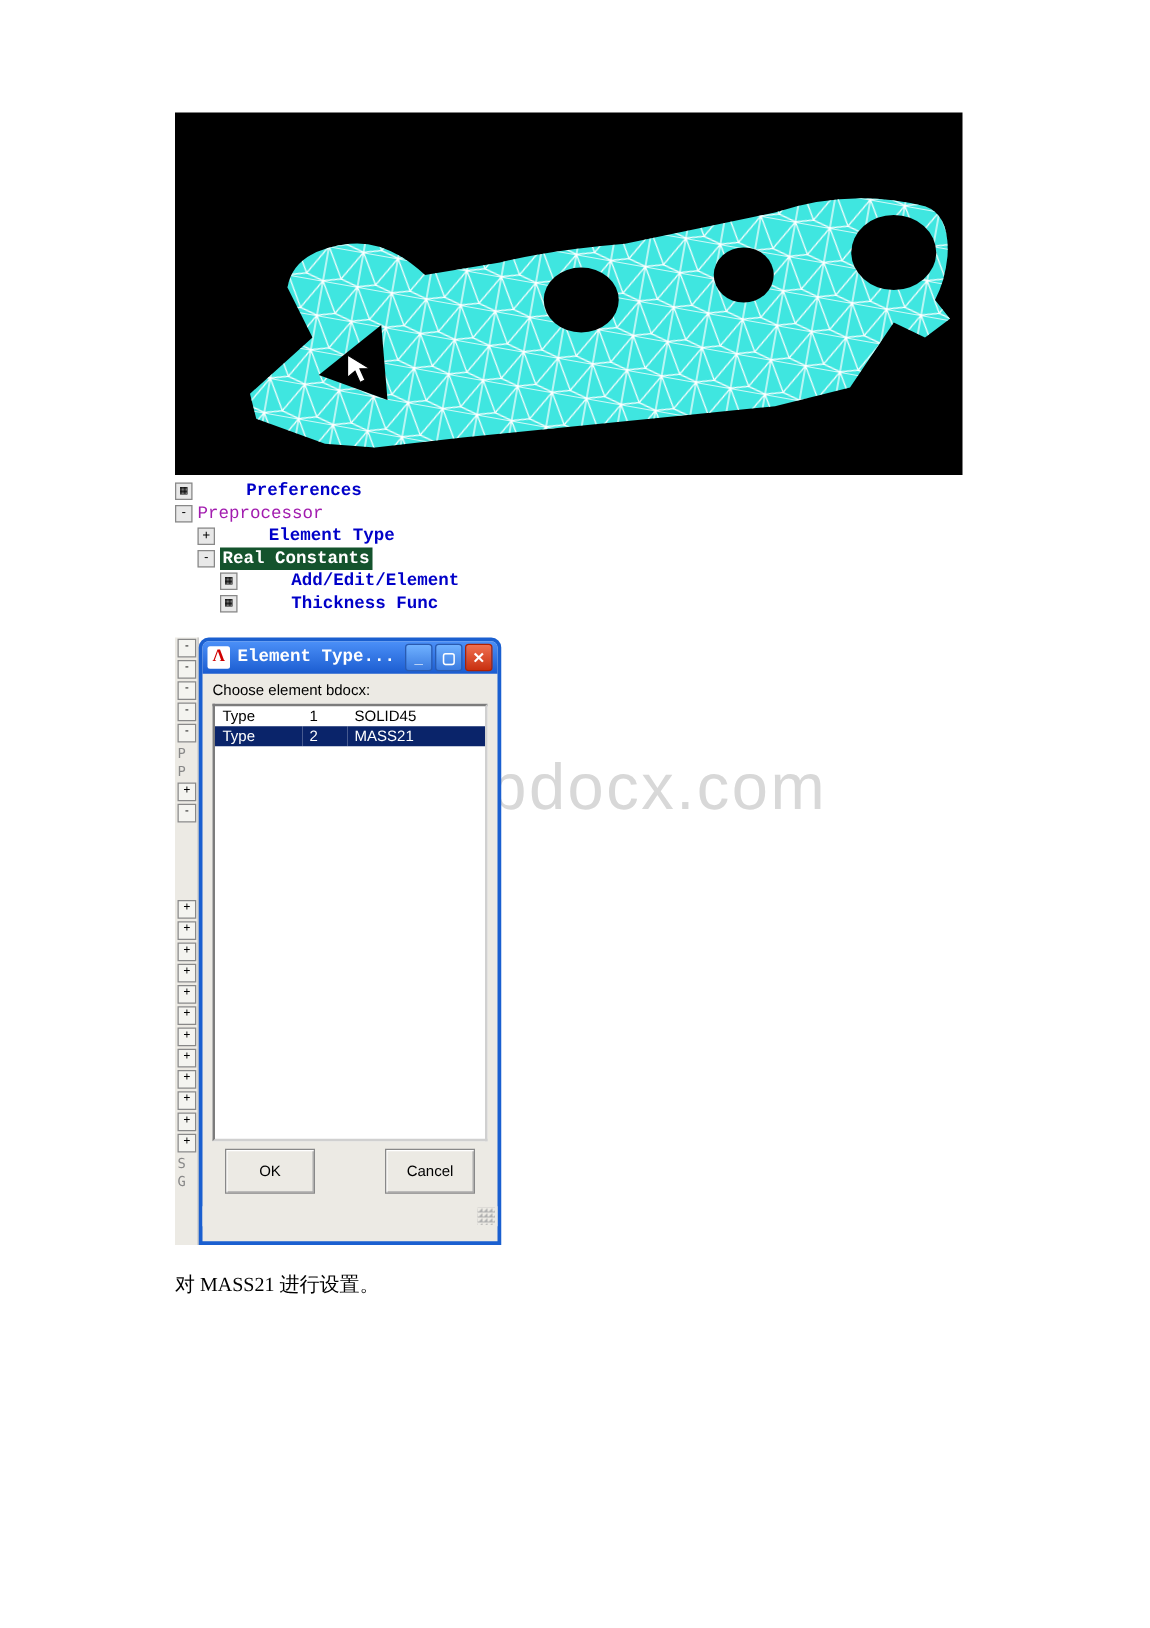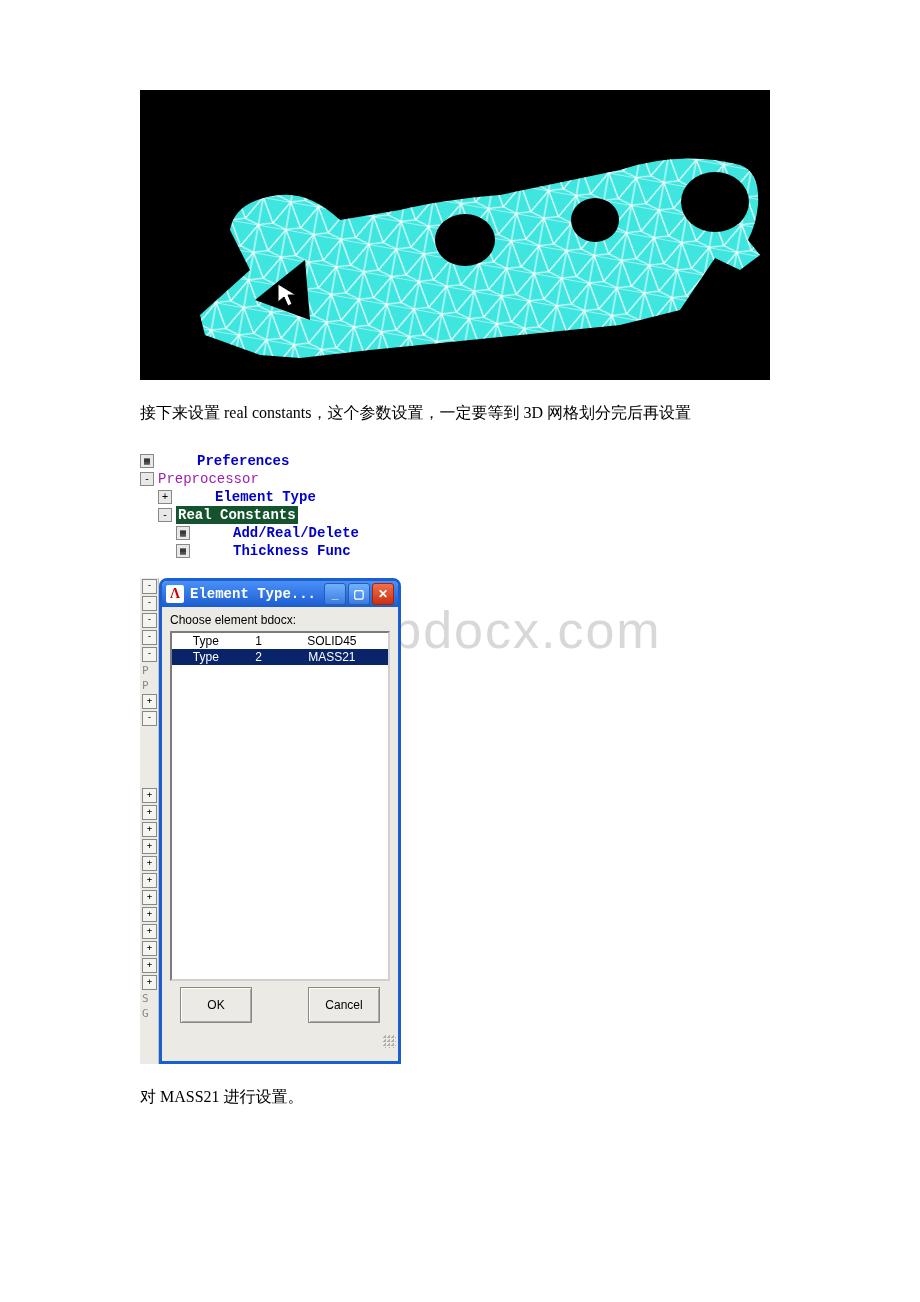--- a/index.html
+++ b/index.html
@@ -178,21 +178,21 @@
   }
   .dlg-label { margin-bottom: 4px; }
   .listbox {
     background: #fff;
     border: 2px inset #d0d0d0;
     height: 346px;
     overflow: hidden;
     font-family: "MS Sans Serif", Arial, sans-serif;
     font-size: 12px;
   }
-  .listbox table { border-collapse: collapse; width: 100%; text-align: center; }
+  .listbox table { border-collapse: collapse; width: 100%; }
   .listbox td { padding: 1px 8px 1px 6px; }
   .listbox tr.sel td { background: #0a246a; color: #fff; }
 
   .dlg-buttons {
     display: flex;
     justify-content: space-between;
     padding: 6px 10px 0 10px;
   }
   .dlg-buttons button {
     width: 72px;
@@ -278,42 +278,41 @@
 
         <ellipse cx="325" cy="150" rx="30" ry="26" fill="#000"></ellipse>
         <ellipse cx="455" cy="130" rx="24" ry="22" fill="#000"></ellipse>
         <ellipse cx="575" cy="112" rx="34" ry="30" fill="#000"></ellipse>
         <path d="M115 210 L165 170 L170 230 Z" fill="#000"></path>
 
         <path d="M138 194 L138 212 L144 207 L148 216 L152 214 L148 205 L156 205 Z" fill="#fff" stroke="#000" stroke-width="1"></path>
       </svg>
     </div>
 
-    <div class="para">接下来设置 real constants，这个参数设置，一定要等到 3D 网格划分完后再设置</div>
 
     <div class="tree">
       <div class="tree-row">
         <span class="t-icon">▦</span>
         <span class="t-txt-blue">Preferences</span>
       </div>
       <div class="tree-row">
         <span class="t-icon t-plus">-</span>
         <span class="t-txt-gray">Preprocessor</span>
       </div>
       <div class="tree-row indent1">
         <span class="t-icon t-plus">+</span>
         <span class="t-txt-blue">Element Type</span>
       </div>
       <div class="tree-row indent1">
         <span class="t-icon t-plus">-</span>
         <span class="t-sel">Real Constants</span>
       </div>
       <div class="tree-row indent2">
         <span class="t-icon">▦</span>
-        <span class="t-txt-blue">Add/Real/Delete</span>
+        <span class="t-txt-blue">Add/Edit/Element</span>
       </div>
       <div class="tree-row indent2">
         <span class="t-icon">▦</span>
         <span class="t-txt-blue">Thickness Func</span>
       </div>
     </div>
 
     <div class="app-split">
       <div class="left-strip">
         <div class="btn">-</div>

